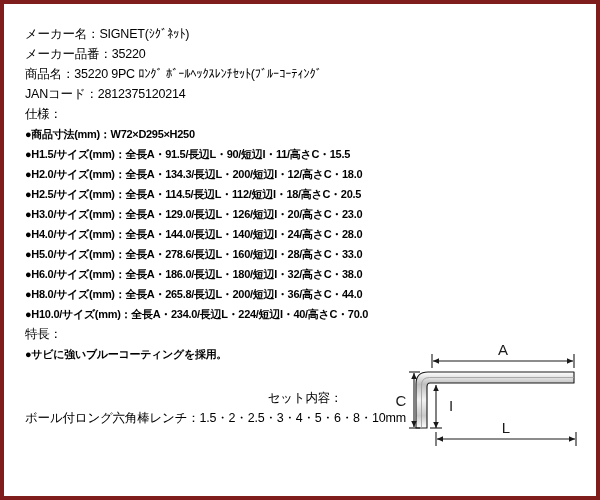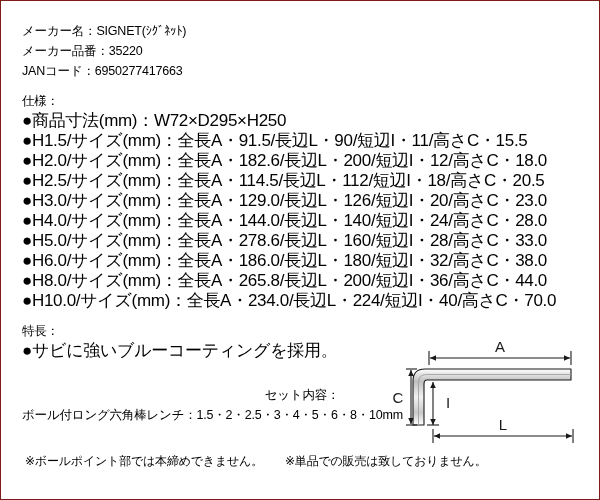--- a/index.html
+++ b/index.html
@@ -12,42 +12,43 @@
     background: #ffffff;
     font-family: "Liberation Sans", "DejaVu Sans", sans-serif;
     color: #000000;
     overflow: hidden;
   }
   #page {
     position: relative;
     width: 600px;
     height: 500px;
     box-sizing: border-box;
-    border: 1px solid #7f1d1d;
+    border: 4px solid #7f1d1d;
     background: #ffffff;
   }
   .text-col {
     position: absolute;
     left: 21px;
     top: 20px;
     width: 560px;
   }
   .line {
     font-size: 12.5px;
     line-height: 20px;
     white-space: nowrap;
     letter-spacing: -0.2px;
   }
-  .line.gap-before { margin-top: 10px; }
+  .line.gap-before { }
   .line.gap-before-sm { margin-top: 24px; text-align: center; }
   .bullet-line {
-    font-size: 17px;
+    font-size: 11px;
     line-height: 20px;
     white-space: nowrap;
     letter-spacing: -0.3px;
+    font-weight: bold;
   }
   .notes {
     position: absolute;
     left: 24px;
     top: 452px;
     font-size: 12px;
     white-space: nowrap;
     letter-spacing: -0.2px;
   }
   .note-gap { display: inline-block; width: 22px; }
@@ -66,48 +67,48 @@
 <body>
 
 <div id="page">
 
   <div class="text-col">
 
     <div class="line"><span>メーカー名：</span><span>SIGNET(ｼｸﾞﾈｯﾄ)</span></div>
 
     <div class="line"><span>メーカー品番：</span><span>35220</span></div>
 
+    <div class="line"><span>商品名：</span><span>35220 9PC ﾛﾝｸﾞ ﾎﾞｰﾙﾍｯｸｽﾚﾝﾁｾｯﾄ(ﾌﾞﾙｰｺｰﾃｨﾝｸﾞ</span></div>
 
-    <div class="line"><span>JANコード：</span><span>6950277417663</span></div>
+    <div class="line"><span>JANコード：</span><span>2812375120214</span></div>
 
     <div class="line gap-before">仕様：</div>
 
     <div class="bullet-line"><span>●商品寸法(mm)：</span><span>W72×D295×H250</span></div>
 
     <div id="size-rows">
         <div class="bullet-line"><span>●</span><span>H1.5</span><span>/サイズ(mm)：</span><span>全長A</span><span>・</span><span>91.5</span><span>/</span><span>長辺L</span><span>・</span><span>90</span><span>/</span><span>短辺I</span><span>・</span><span>11</span><span>/</span><span>高さC</span><span>・</span><span>15.5</span></div>
-        <div class="bullet-line"><span>●</span><span>H2.0</span><span>/サイズ(mm)：</span><span>全長A</span><span>・</span><span>182.6</span><span>/</span><span>長辺L</span><span>・</span><span>200</span><span>/</span><span>短辺I</span><span>・</span><span>12</span><span>/</span><span>高さC</span><span>・</span><span>18.0</span></div>
+        <div class="bullet-line"><span>●</span><span>H2.0</span><span>/サイズ(mm)：</span><span>全長A</span><span>・</span><span>134.3</span><span>/</span><span>長辺L</span><span>・</span><span>200</span><span>/</span><span>短辺I</span><span>・</span><span>12</span><span>/</span><span>高さC</span><span>・</span><span>18.0</span></div>
         <div class="bullet-line"><span>●</span><span>H2.5</span><span>/サイズ(mm)：</span><span>全長A</span><span>・</span><span>114.5</span><span>/</span><span>長辺L</span><span>・</span><span>112</span><span>/</span><span>短辺I</span><span>・</span><span>18</span><span>/</span><span>高さC</span><span>・</span><span>20.5</span></div>
         <div class="bullet-line"><span>●</span><span>H3.0</span><span>/サイズ(mm)：</span><span>全長A</span><span>・</span><span>129.0</span><span>/</span><span>長辺L</span><span>・</span><span>126</span><span>/</span><span>短辺I</span><span>・</span><span>20</span><span>/</span><span>高さC</span><span>・</span><span>23.0</span></div>
         <div class="bullet-line"><span>●</span><span>H4.0</span><span>/サイズ(mm)：</span><span>全長A</span><span>・</span><span>144.0</span><span>/</span><span>長辺L</span><span>・</span><span>140</span><span>/</span><span>短辺I</span><span>・</span><span>24</span><span>/</span><span>高さC</span><span>・</span><span>28.0</span></div>
         <div class="bullet-line"><span>●</span><span>H5.0</span><span>/サイズ(mm)：</span><span>全長A</span><span>・</span><span>278.6</span><span>/</span><span>長辺L</span><span>・</span><span>160</span><span>/</span><span>短辺I</span><span>・</span><span>28</span><span>/</span><span>高さC</span><span>・</span><span>33.0</span></div>
         <div class="bullet-line"><span>●</span><span>H6.0</span><span>/サイズ(mm)：</span><span>全長A</span><span>・</span><span>186.0</span><span>/</span><span>長辺L</span><span>・</span><span>180</span><span>/</span><span>短辺I</span><span>・</span><span>32</span><span>/</span><span>高さC</span><span>・</span><span>38.0</span></div>
         <div class="bullet-line"><span>●</span><span>H8.0</span><span>/サイズ(mm)：</span><span>全長A</span><span>・</span><span>265.8</span><span>/</span><span>長辺L</span><span>・</span><span>200</span><span>/</span><span>短辺I</span><span>・</span><span>36</span><span>/</span><span>高さC</span><span>・</span><span>44.0</span></div>
         <div class="bullet-line"><span>●</span><span>H10.0</span><span>/サイズ(mm)：</span><span>全長A</span><span>・</span><span>234.0</span><span>/</span><span>長辺L</span><span>・</span><span>224</span><span>/</span><span>短辺I</span><span>・</span><span>40</span><span>/</span><span>高さC</span><span>・</span><span>70.0</span></div>
       </div>
 
     <div class="line gap-before">特長：</div>
     <div class="bullet-line">●サビに強いブルーコーティングを採用。</div>
 
     <div class="line gap-before-sm">セット内容：</div>
     <div class="line">ボール付ロング六角棒レンチ：1.5・2・2.5・3・4・5・6・8・10mm</div>
 
   </div>
 
-  <div class="notes"><span>※ボールポイント部では本締めできません。</span><span class="note-gap"></span><span>※単品での販売は致しておりません。</span></div>
 
   <div id="diagram">
     <svg width="200" height="110" viewBox="0 0 200 110">
       <defs>
         <linearGradient id="shaftH" x1="0" y1="0" x2="0" y2="1">
           <stop offset="0%" stop-color="#ffffff"></stop>
           <stop offset="22%" stop-color="#bfbfbf"></stop>
           <stop offset="50%" stop-color="#f2f2f2"></stop>
           <stop offset="78%" stop-color="#c9c9c9"></stop>
           <stop offset="100%" stop-color="#ffffff"></stop>

